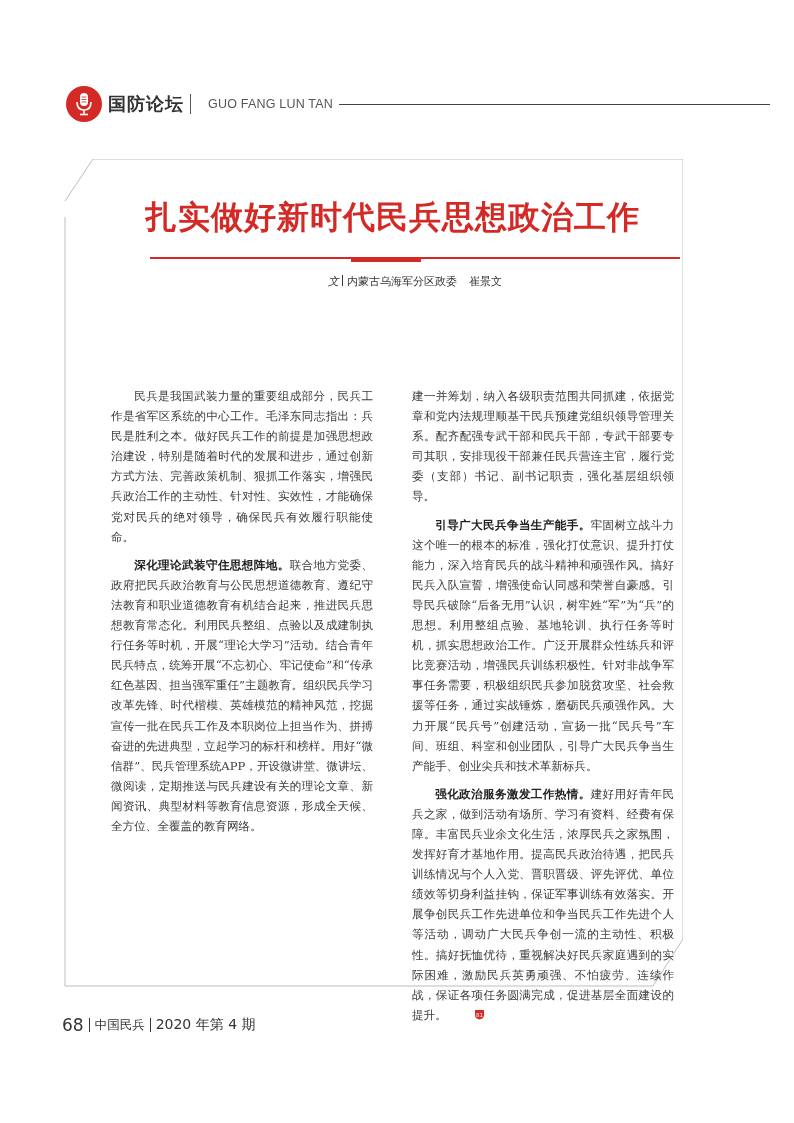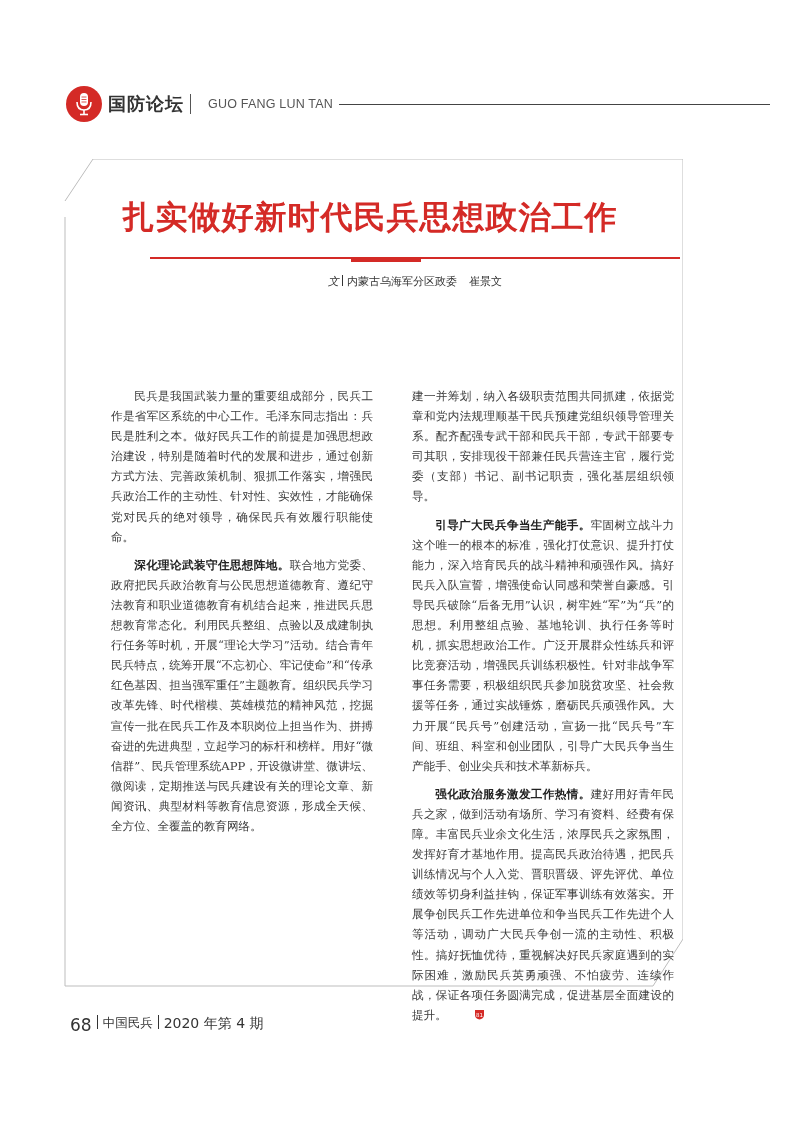--- a/index.html
+++ b/index.html
@@ -10,40 +10,40 @@
   .mic-circle { width: 36px; height: 36px; border-radius: 50%; background: #d42a26; display: flex; align-items: center; justify-content: center; flex: 0 0 auto; }
   .mic-circle svg { width: 22px; height: 26px; }
   .section-cn { margin-left: 6px; font-family: "DejaVu Sans", sans-serif; font-weight: bold; font-size: 18px; color: #333; letter-spacing: 1px; }
   .section-sep { width: 1px; height: 20px; background: #555; margin: 0 5px 0 6px; }
   .section-en { font-family: "Liberation Sans", sans-serif; font-size: 12.5px; color: #555; letter-spacing: 0.2px; margin-left: 12px; }
   .section-rule { flex: 1 1 auto; height: 1px; background: #444; margin-left: 6px; }
 
   .frame { position: absolute; left: 63px; top: 159px; width: 620px; height: 829px; }
   .frame svg { position: absolute; left: 0; top: 0; }
 
-  .title { position: absolute; left: 100px; top: 196px; width: 540px; text-align: center;
+  .title { position: absolute; left: 100px; top: 196px; width: 540px; text-align: right;
            font-family: "DejaVu Sans", sans-serif; font-weight: bold; font-size: 32px; color: #d42a26; letter-spacing: 1px; }
   .title-rule { position: absolute; left: 150px; top: 257px; width: 530px; height: 1.5px; background: #d42a26; }
   .title-rule-thick { position: absolute; left: 351px; top: 257px; width: 70px; height: 5px; background: #d42a26; }
 
   .byline { position: absolute; left: 150px; top: 274px; width: 530px; text-align: center;
             font-family: "DejaVu Sans", sans-serif; font-size: 11px; color: #333; }
   .byline .wen { font-family: "DejaVu Serif", serif; font-style: italic; }
   .byline .bar { display: inline-block; width: 1px; height: 11px; background: #333; margin: 0 4px -1px 3px; }
   .byline .author { margin-left: 12px; }
 
   .col { position: absolute; top: 378px; width: 278px; font-size: 11.6px; line-height: 20.1px; text-align: justify; color: #3a3a3a; }
   .col-left { left: 103px; }
   .col-right { left: 404px; }
   .col p { margin: 8px; text-indent: 2em; }
   .col p.cont { text-indent: 0; }
   .col b { font-family: "DejaVu Sans", sans-serif; font-weight: bold; color: #222; }
   .end-mark { display: inline-block; width: 11px; height: 11px; margin-left: 4px; vertical-align: -1px; }
 
-  .footer { position: absolute; left: 70px; top: 1015px; font-family: "DejaVu Sans", sans-serif; color: #333; display: flex; align-items: flex-start; }
+  .footer { position: absolute; left: 62px; top: 1015px; font-family: "DejaVu Sans", sans-serif; color: #333; display: flex; align-items: center; }
   .footer .page { font-size: 17px; }
   .footer .vbar { width: 1px; height: 14px; background: #333; margin: 0 5px; }
   .footer .mag { font-size: 12.5px; }
   .footer .issue { font-size: 14px; }
 </style>
 </head>
 <body>
 
 <div class="header">
   <div class="mic-circle">

